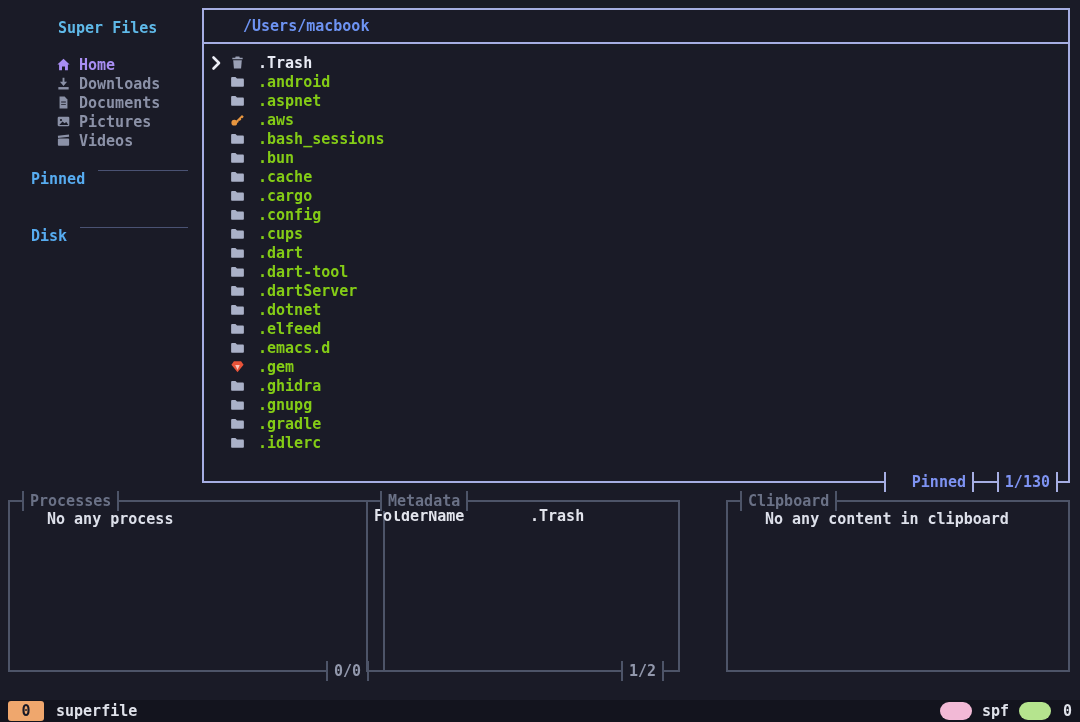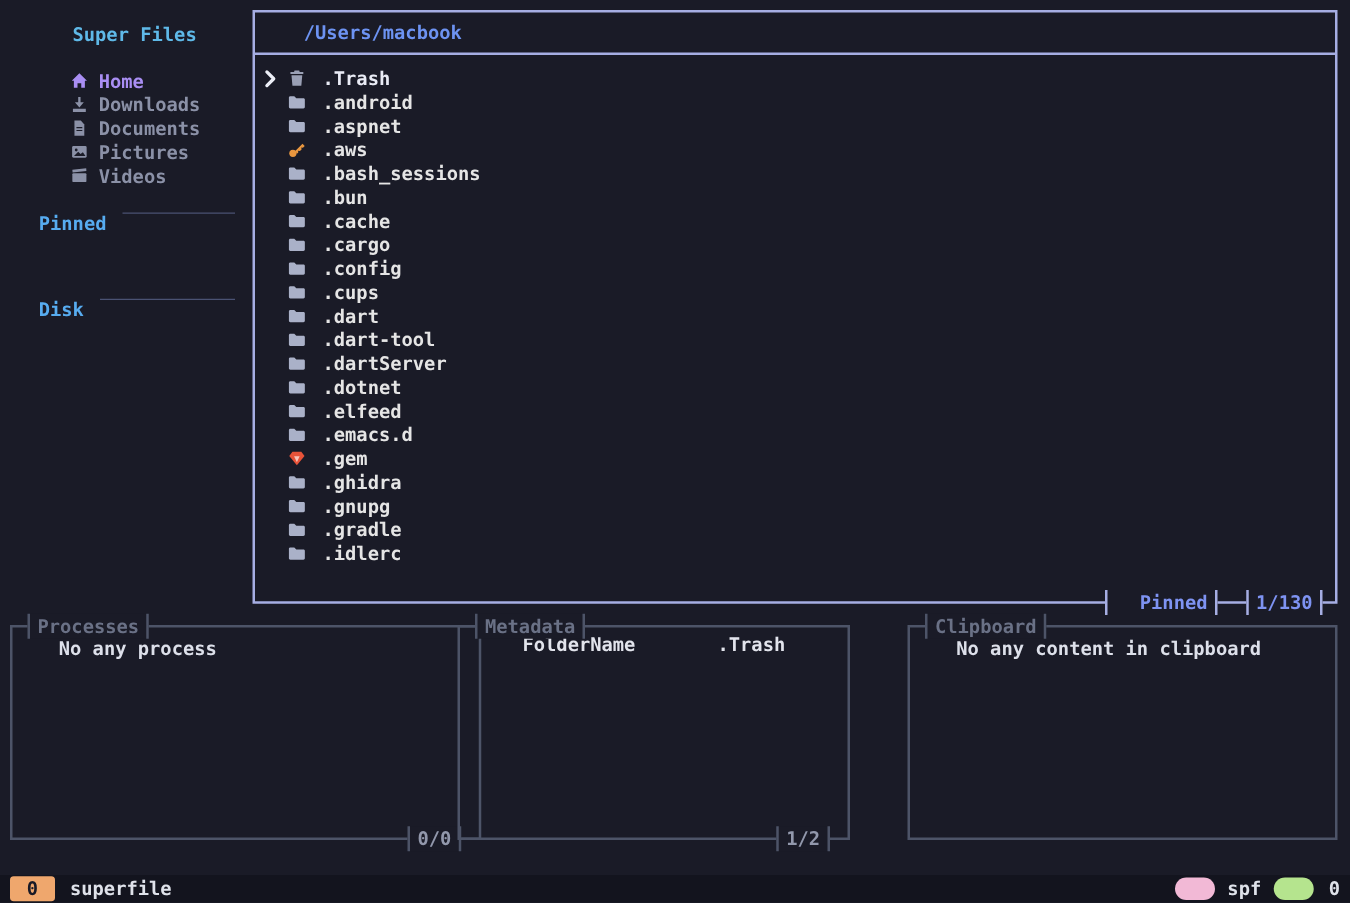--- a/index.html
+++ b/index.html
@@ -22,37 +22,37 @@
   .app-title { position:absolute; left:35px; top:18px; height:20px;
                display:flex; align-items:center; gap:8px; color:#5fb9e8; }
   #sidebar-nav { position:absolute; left:0; top:55px; width:202px;margin-left:28px; }
   .side-item { display:flex; align-items:center; gap:8px; height:19px;
                padding-left:28px; color:#8b91a7; cursor:pointer; }
   .side-item.active { color:#a98ef3; }
   .section { position:absolute; left:8px; width:180px; height:19px;
              display:flex; align-items:flex-start; gap:8px; color:#57acf0; }
   .section .line { flex:1; border-top:1px solid #4a5273; margin-left:5px; }
   #pinned-section { top:170px; }
-  #disk-section   { top:227px;margin-top:12px; }
+  #disk-section   { top:227px; }
 
   
   .main-panel { position:absolute; left:202px; top:8px; width:868px; height:475px;
                 border:2px solid #a6aee3; }
   .path-bar { height:34px; border-bottom:2px solid #a6aee3; display:flex;
               align-items:center; gap:10px; padding-left:14px; color:#6d93f2; }
   .path-bar .icon { color:#7ec96f; }
   .file-list { padding-top:9px; }
   .file-row { display:flex; align-items:center; height:19px; padding-left:4px; cursor:pointer; }
   .file-row .cursor { width:16px; height:15px; color:#eceef6; visibility:hidden; flex:none; }
   .file-row.selected .cursor { visibility:visible; }
   .file-row .icon { margin:0 13px 0 6px; color:#aab1c8; }
   .file-row .icon.dim    { color:#9aa0b5; }
   .file-row .icon.orange { color:#e8963f; }
   .file-row .icon.red    { color:#e85339; }
-  .file-row .name { color:#e5e5e5; }
+  .file-row .name { color:#84cc16; }
   .file-row.selected .name { color:#e9ebf5; }
 
   
   .tag { position:absolute; background:#1a1b27; padding:0 6px; height:20px;
          display:flex; align-items:center; gap:6px; white-space:nowrap; }
   .tag.on-active { border-left:2px solid #a6aee3; border-right:2px solid #a6aee3; }
   .tag.on-dim    { border-left:2px solid #4d5468; border-right:2px solid #4d5468; }
   .browser-tag { right:94px; bottom:-11px; color:#7e93f2; }
   .browser-tag .icon { color:#7e93f2; width:14px; height:14px; }
   .main-count-tag { right:10px; bottom:-11px; color:#7e93f2; }
@@ -62,21 +62,21 @@
   #processes-panel { left:8px;   width:377px; }
   #metadata-panel  { left:366px; width:314px; }
   #clipboard-panel { left:726px; width:344px; }
   .title-tag { top:-11px; left:12px; color:#6a7186; }
   .panel-count-tag { bottom:-11px; right:14px; color:#9298ac; }
   .empty-line { display:flex; align-items:center; gap:12px; padding:8px 0 0 10px;
                 color:#dde0ea; }
   .empty-line .icon { color:#c9cdda; }
   .meta-rows { padding:4px 6px 0; }
   .meta-row { display:flex; height:19px; align-items:center; color:#e2e4ec; }
-  .meta-key { width:156px; flex:none;margin-left:44px; }
+  .meta-key { width:156px; flex:none; }
 
   
   .status-bar { position:absolute; left:0; top:700px; width:1080px; height:22px;
                 background:#13141e; display:flex; align-items:center;
                 justify-content:space-between; padding:0 8px; }
   .sb-left, .sb-right { display:flex; align-items:center; }
   .badge { background:#efa76d; color:#181926; width:36px; height:20px;
            border-radius:3px; display:flex; align-items:center; justify-content:center; }
   .sb-app-name { margin-left:12px; color:#dfe2ea; }
   .pill { width:32px; height:18px; border-radius:9px; display:flex;

